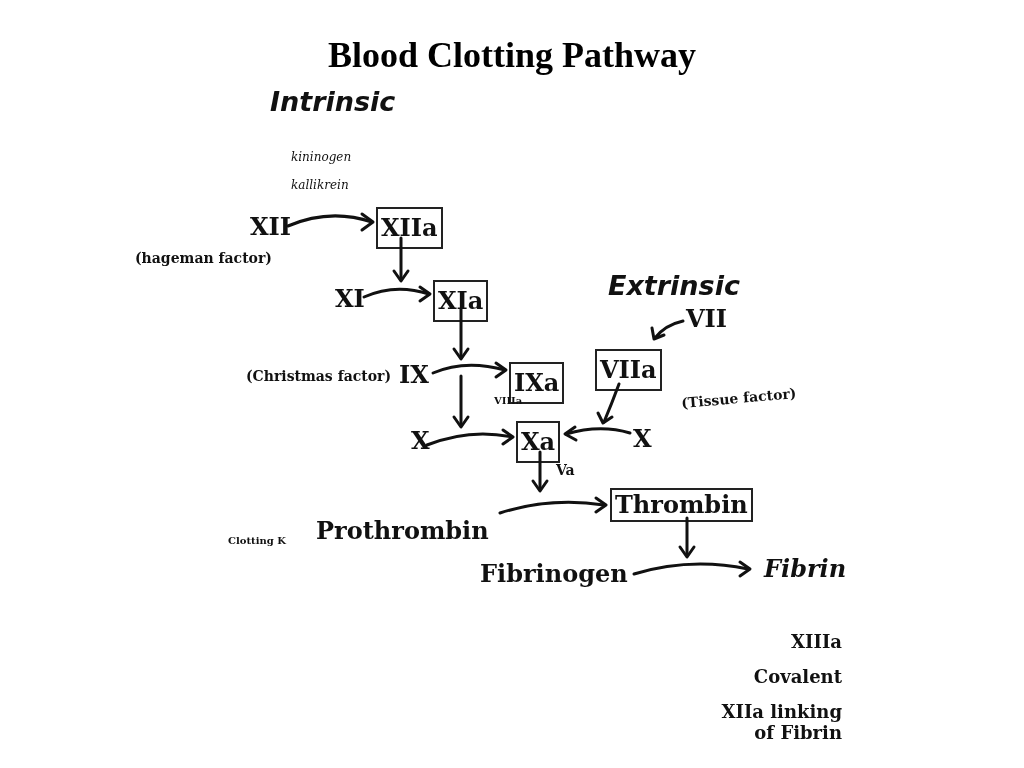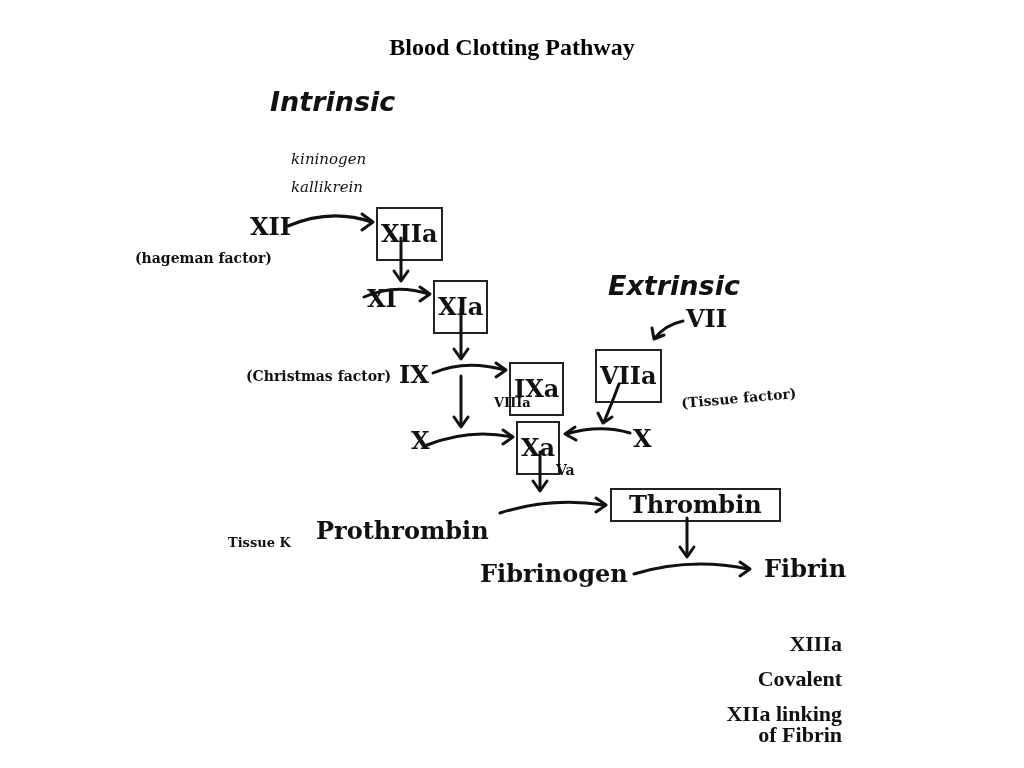--- a/index.html
+++ b/index.html
@@ -1,70 +1,70 @@
 <!DOCTYPE html>
 <html><head>
 <meta charset="utf-8">
 <style>
   html, body { margin:0; padding:0; }
   body { width:1024px; height:768px; background:#ffffff; position:relative; overflow:hidden; color:#111; }
-  .title { position:absolute; left:0; width:1024px; top:34px; text-align:center; font-family:"Liberation Serif", serif; font-weight:bold; font-size:24px; color:#000; }
+  .title { position:absolute; left:0; width:1024px; top:34px; text-align:center; font-family:"Liberation Serif", serif; font-weight:bold; font-size:36px; color:#000; }
   .lbl { position:absolute; font-family:"DejaVu Serif", serif; font-weight:bold; color:#111; white-space:nowrap; }
   .sec { font-style:italic; font-family:"DejaVu Sans", sans-serif; font-size:27px; }
-  .script { font-family:"DejaVu Serif", serif; font-style:italic; font-weight:normal; font-size:15px; }
+  .script { font-family:"DejaVu Serif", serif; font-style:italic; font-weight:normal; font-size:12px; }
   .f20 { font-size:24px; }
-  .f18 { font-size:22px;font-family:Liberation Serif, serif; }
+  .f18 { font-size:18px; }
   .f14 { font-size:14px; }
-  .f13 { font-size:13px; }
-  .box { border:2px solid #222; padding:12px 3px; line-height:26px; }
+  .f13 { font-size:10px; }
+  .box { border:2px solid #222; padding:6px 3px; line-height:26px; }
   svg.arrows { position:absolute; left:0; top:0; }
   svg.arrows path { fill:none; stroke:#111; stroke-width:3; stroke-linecap:round; }
   svg.arrows polyline { fill:none; stroke:#111; stroke-width:3; stroke-linecap:round; stroke-linejoin:round; }
 </style>
 </head>
 <body>
 
 <div class="title">Blood Clotting Pathway</div>
 
 <div class="lbl sec" style="left:270px; top:86px;font-style:italic;">Intrinsic</div>
 <div class="lbl sec" style="left:608px; top:270px;">Extrinsic</div>
 
 <div class="lbl script" style="left:291px; top:150px;">kininogen</div>
 <div class="lbl script" style="left:291px; top:178px;">kallikrein</div>
 
 <div class="lbl f20" style="left:250px; top:212px;">XII</div>
 <div class="lbl f20 box" style="left:376px; top:207px;">XIIa</div>
 <div class="lbl f14" style="left:135px; top:250px;">(hageman factor)</div>
 
-<div class="lbl f20" style="left:335px; top:284px;margin-left:32px;">XI</div>
+<div class="lbl f20" style="left:335px; top:284px;">XI</div>
 <div class="lbl f20 box" style="left:433px; top:280px;">XIa</div>
 
 <div class="lbl f14" style="left:246px; top:368px;">(Christmas factor)</div>
 <div class="lbl f20" style="left:399px; top:360px;">IX</div>
 <div class="lbl f20 box" style="left:509px; top:362px;">IXa</div>
 
 <div class="lbl f20" style="left:686px; top:304px;">VII</div>
 <div class="lbl f20 box" style="left:595px; top:349px;">VIIa</div>
 <div class="lbl f14" style="left:681px; top:390px; transform:rotate(-5deg);">(Tissue factor)</div>
 
 <div class="lbl f13" style="left:494px; top:395px;">VIIIa</div>
 
 <div class="lbl f20" style="left:411px; top:426px;">X</div>
 <div class="lbl f20 box" style="left:516px; top:421px;">Xa</div>
 <div class="lbl f20" style="left:633px; top:424px;">X</div>
 
 <div class="lbl f14" style="left:556px; top:462px;">Va</div>
 
 <div class="lbl f20" style="left:316px; top:516px;">Prothrombin</div>
-<div class="lbl f20 box" style="left:610px; top:488px; padding:2px 17px;">Thrombin</div>
+<div class="lbl f20 box" style="left:610px; top:488px; padding:2px 3px;">Thrombin</div>
 
-<div class="lbl f13" style="left:228px; top:535px;">Tissue K</div>
+<div class="lbl f13" style="left:228px; top:535px;">Clotting K</div>
 
 <div class="lbl f20" style="left:480px; top:559px;">Fibrinogen</div>
-<div class="lbl f20" style="left:764px; top:554px;">Fibrin</div>
+<div class="lbl f20" style="left:764px; top:554px;font-style:italic;">Fibrin</div>
 
 <div class="lbl f18" style="right:182px; top:631px;">XIIIa</div>
 <div class="lbl f18" style="right:182px; top:666px;margin-left:40px;">Covalent</div>
 <div class="lbl f18" style="right:182px; top:701px;">XIIa linking</div>
 <div class="lbl f18" style="right:182px; top:694px;margin-top:28px;">of Fibrin</div>
 
 <svg class="arrows" width="1024" height="768">
   <g>
     <path d="M288,226 Q330,208 372,222"></path>
     <polyline points="362,214 373,222 362,230"></polyline>

